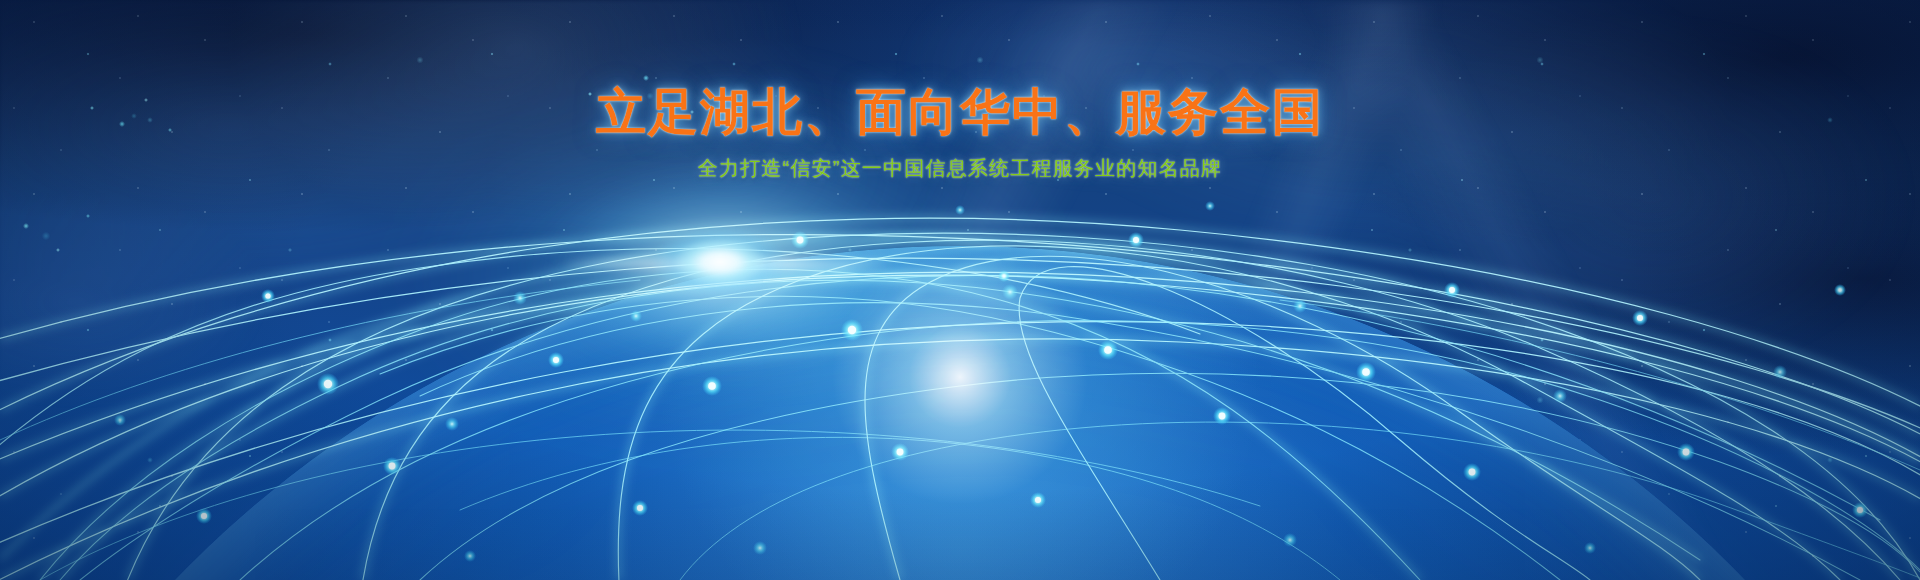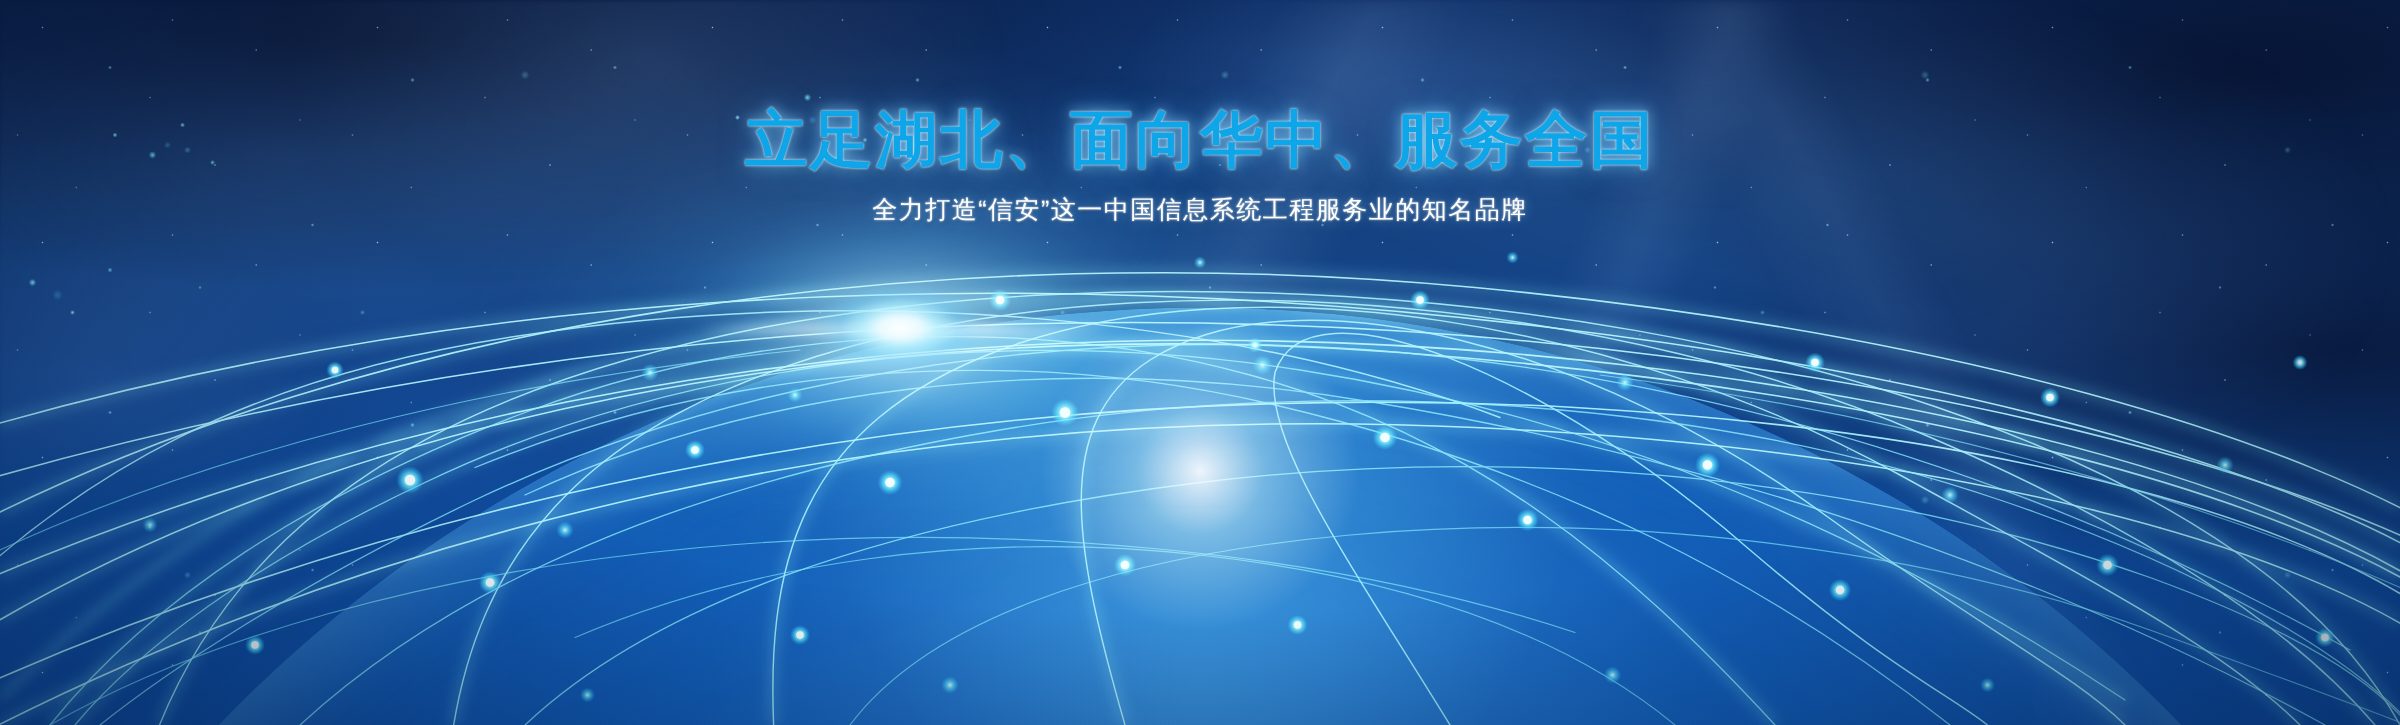--- a/index.html
+++ b/index.html
@@ -196,34 +196,34 @@
     left: 0; right: 0;
     top: 84px;
     text-align: center;
     z-index: 40;
   }
   #headline {
     margin: 0;
     font-size: 50px;
     line-height: 1.12;
     font-weight: 700;
-    color: #0ea5e9;
+    color: #f97316;
     letter-spacing: 2px;
     text-shadow:
       0 0 2px rgba(255,255,255,0.95),
       0 0 10px rgba(140,215,255,0.85),
       0 0 24px rgba(70,175,255,0.65),
       0 2px 6px rgba(3,28,70,0.85);
   }
   #subtitle {
     margin: 14px 0 0 0;
     font-size: 20px;
     line-height: 1.4;
     font-weight: 400;
-    color: #ffffff;
+    color: #84cc16;
     letter-spacing: 1.2px;
     text-shadow:
       0 0 2px rgba(255,255,255,0.85),
       0 0 9px rgba(130,205,255,0.70),
       0 1px 4px rgba(3,28,70,0.85);
   }
 </style>
 </head>
 <body>
 

